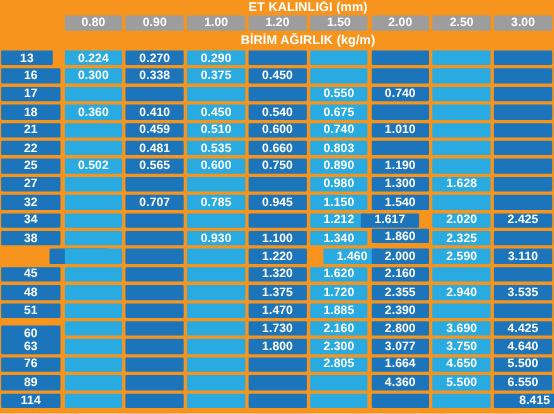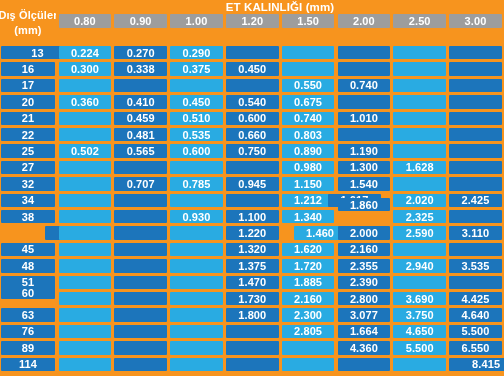--- a/index.html
+++ b/index.html
@@ -56,41 +56,38 @@
   }
   .c-light{background:#29ABE2;border-radius:1px;}
   .c-dark{background:#1C75BB;border-radius:1px;}
   .val{font-size:11px;}
 </style>
 </head>
 <body>
 
 <div id="table-root">
 
-  <div class="cell corner" id="corner" style="left: 0px; top: 0px; width: 56px; height: 45px;">
-    <span>Dış Ölçüler</span>
-    <span>(mm)</span>
-  </div>
 
   <div class="cell band" id="band-top" style="left: 57px; top: 1px; width: 446px; height: 12px;">ET KALINLIĞI (mm)</div>
 
   <div id="chips">
       <div class="cell chip" style="left: 58.5px; top: 14px; width: 52.8px; height: 14px;">0.80</div>
       <div class="cell chip" style="left: 114.3px; top: 14px; width: 52.8px; height: 14px;">0.90</div>
       <div class="cell chip" style="left: 170.1px; top: 14px; width: 52.8px; height: 14px;">1.00</div>
       <div class="cell chip" style="left: 225.9px; top: 14px; width: 52.8px; height: 14px;">1.20</div>
       <div class="cell chip" style="left: 281.7px; top: 14px; width: 52.8px; height: 14px;">1.50</div>
       <div class="cell chip" style="left: 337.5px; top: 14px; width: 52.8px; height: 14px;">2.00</div>
       <div class="cell chip" style="left: 393.3px; top: 14px; width: 52.8px; height: 14px;">2.50</div>
       <div class="cell chip" style="left: 449.1px; top: 14px; width: 52.8px; height: 14px;">3.00</div>
     </div>
 
+  <div class="cell band" id="band-bottom" style="left: 57px; top: 30px; width: 446px; height: 14px;">BİRİM AĞIRLIK (kg/m)</div>
 
   <div id="body">
-      <div class="cell rowlabel" style="left: 1px; top: 46px; width: 73px; height: 13.4px;">13</div>
+      <div class="cell rowlabel" style="left: 1px; top: 46px; width: 47px; height: 13.4px;">13</div>
       <div class="cell val c-light" style="left: 58.5px; top: 46px; width: 52.8px; height: 13.4px;">0.224</div>
       <div class="cell val c-dark" style="left: 114.3px; top: 46px; width: 52.8px; height: 13.4px;">0.270</div>
       <div class="cell val c-light" style="left: 170.1px; top: 46px; width: 52.8px; height: 13.4px;">0.290</div>
       <div class="cell val c-dark" style="left: 225.9px; top: 46px; width: 52.8px; height: 13.4px;"></div>
       <div class="cell val c-light" style="left: 281.7px; top: 46px; width: 52.8px; height: 13.4px;"></div>
       <div class="cell val c-dark" style="left: 337.5px; top: 46px; width: 52.8px; height: 13.4px;"></div>
       <div class="cell val c-light" style="left: 393.3px; top: 46px; width: 52.8px; height: 13.4px;"></div>
       <div class="cell val c-dark" style="left: 449.1px; top: 46px; width: 52.8px; height: 13.4px;"></div>
       <div class="cell rowlabel" style="left: 1px; top: 62.4px; width: 54px; height: 13.4px;">16</div>
       <div class="cell val c-light" style="left: 58.5px; top: 62.4px; width: 52.8px; height: 13.4px;">0.300</div>
@@ -103,21 +100,21 @@
       <div class="cell val c-dark" style="left: 449.1px; top: 62.4px; width: 52.8px; height: 13.4px;"></div>
       <div class="cell rowlabel" style="left: 1px; top: 78.8px; width: 54px; height: 13.4px;">17</div>
       <div class="cell val c-light" style="left: 58.5px; top: 78.8px; width: 52.8px; height: 13.4px;"></div>
       <div class="cell val c-dark" style="left: 114.3px; top: 78.8px; width: 52.8px; height: 13.4px;"></div>
       <div class="cell val c-light" style="left: 170.1px; top: 78.8px; width: 52.8px; height: 13.4px;"></div>
       <div class="cell val c-dark" style="left: 225.9px; top: 78.8px; width: 52.8px; height: 13.4px;"></div>
       <div class="cell val c-light" style="left: 281.7px; top: 78.8px; width: 52.8px; height: 13.4px;">0.550</div>
       <div class="cell val c-dark" style="left: 337.5px; top: 78.8px; width: 52.8px; height: 13.4px;">0.740</div>
       <div class="cell val c-light" style="left: 393.3px; top: 78.8px; width: 52.8px; height: 13.4px;"></div>
       <div class="cell val c-dark" style="left: 449.1px; top: 78.8px; width: 52.8px; height: 13.4px;"></div>
-      <div class="cell rowlabel" style="left: 1px; top: 95.2px; width: 54px; height: 13.4px;">20</div>
+      <div class="cell rowlabel" style="left: 1px; top: 95.2px; width: 54px; height: 13.4px;">18</div>
       <div class="cell val c-light" style="left: 58.5px; top: 95.2px; width: 52.8px; height: 13.4px;">0.360</div>
       <div class="cell val c-dark" style="left: 114.3px; top: 95.2px; width: 52.8px; height: 13.4px;">0.410</div>
       <div class="cell val c-light" style="left: 170.1px; top: 95.2px; width: 52.8px; height: 13.4px;">0.450</div>
       <div class="cell val c-dark" style="left: 225.9px; top: 95.2px; width: 52.8px; height: 13.4px;">0.540</div>
       <div class="cell val c-light" style="left: 281.7px; top: 95.2px; width: 52.8px; height: 13.4px;">0.675</div>
       <div class="cell val c-dark" style="left: 337.5px; top: 95.2px; width: 52.8px; height: 13.4px;"></div>
       <div class="cell val c-light" style="left: 393.3px; top: 95.2px; width: 52.8px; height: 13.4px;"></div>
       <div class="cell val c-dark" style="left: 449.1px; top: 95.2px; width: 52.8px; height: 13.4px;"></div>
       <div class="cell rowlabel" style="left: 1px; top: 111.6px; width: 54px; height: 13.4px;">21</div>
       <div class="cell val c-light" style="left: 58.5px; top: 111.6px; width: 52.8px; height: 13.4px;"></div>
@@ -172,21 +169,21 @@
       <div class="cell val c-light" style="left: 281.7px; top: 193.6px; width: 52.8px; height: 13.4px;">1.212</div>
       <div class="cell val c-dark" style="left: 328px; top: 193.6px; width: 52.8px; height: 13.4px;">1.617</div>
       <div class="cell val c-light" style="left: 393.3px; top: 193.6px; width: 52.8px; height: 13.4px;">2.020</div>
       <div class="cell val c-dark" style="left: 449.1px; top: 193.6px; width: 52.8px; height: 13.4px;">2.425</div>
       <div class="cell rowlabel" style="left: 1px; top: 210px; width: 54px; height: 13.4px;">38</div>
       <div class="cell val c-light" style="left: 58.5px; top: 210px; width: 52.8px; height: 13.4px;"></div>
       <div class="cell val c-dark" style="left: 114.3px; top: 210px; width: 52.8px; height: 13.4px;"></div>
       <div class="cell val c-light" style="left: 170.1px; top: 210px; width: 52.8px; height: 13.4px;">0.930</div>
       <div class="cell val c-dark" style="left: 225.9px; top: 210px; width: 52.8px; height: 13.4px;">1.100</div>
       <div class="cell val c-light" style="left: 281.7px; top: 210px; width: 52.8px; height: 13.4px;">1.340</div>
-      <div class="cell val c-dark" style="left: 337.5px; top: 198px; width: 52.8px; height: 13.4px;">1.860</div>
+      <div class="cell val c-dark" style="left: 337.5px; top: 208px; width: 52.8px; height: 13.4px;">1.860</div>
       <div class="cell val c-light" style="left: 393.3px; top: 210px; width: 52.8px; height: 13.4px;">2.325</div>
       <div class="cell val c-dark" style="left: 449.1px; top: 210px; width: 52.8px; height: 13.4px;"></div>
       <div class="cell rowlabel" style="left: 1px; top: 226.4px; width: 54px; height: 13.4px; margin-left: 44px;">42</div>
       <div class="cell val c-light" style="left: 58.5px; top: 226.4px; width: 52.8px; height: 13.4px;"></div>
       <div class="cell val c-dark" style="left: 114.3px; top: 226.4px; width: 52.8px; height: 13.4px;"></div>
       <div class="cell val c-light" style="left: 170.1px; top: 226.4px; width: 52.8px; height: 13.4px;"></div>
       <div class="cell val c-dark" style="left: 225.9px; top: 226.4px; width: 52.8px; height: 13.4px;">1.220</div>
       <div class="cell val c-light" style="left: 281.7px; top: 226.4px; width: 52.8px; height: 13.4px; margin-left: 12px;">1.460</div>
       <div class="cell val c-dark" style="left: 337.5px; top: 226.4px; width: 52.8px; height: 13.4px;">2.000</div>
       <div class="cell val c-light" style="left: 393.3px; top: 226.4px; width: 52.8px; height: 13.4px;">2.590</div>
@@ -211,21 +208,21 @@
       <div class="cell val c-dark" style="left: 449.1px; top: 259.2px; width: 52.8px; height: 13.4px;">3.535</div>
       <div class="cell rowlabel" style="left: 1px; top: 275.6px; width: 54px; height: 13.4px;">51</div>
       <div class="cell val c-light" style="left: 58.5px; top: 275.6px; width: 52.8px; height: 13.4px;"></div>
       <div class="cell val c-dark" style="left: 114.3px; top: 275.6px; width: 52.8px; height: 13.4px;"></div>
       <div class="cell val c-light" style="left: 170.1px; top: 275.6px; width: 52.8px; height: 13.4px;"></div>
       <div class="cell val c-dark" style="left: 225.9px; top: 275.6px; width: 52.8px; height: 13.4px;">1.470</div>
       <div class="cell val c-light" style="left: 281.7px; top: 275.6px; width: 52.8px; height: 13.4px;">1.885</div>
       <div class="cell val c-dark" style="left: 337.5px; top: 275.6px; width: 52.8px; height: 13.4px;">2.390</div>
       <div class="cell val c-light" style="left: 393.3px; top: 275.6px; width: 52.8px; height: 13.4px;"></div>
       <div class="cell val c-dark" style="left: 449.1px; top: 275.6px; width: 52.8px; height: 13.4px;"></div>
-      <div class="cell rowlabel" style="left: 1px; top: 286px; width: 54px; height: 13.4px;">60</div>
+      <div class="cell rowlabel" style="left: 1px; top: 296px; width: 54px; height: 13.4px;">60</div>
       <div class="cell val c-light" style="left: 58.5px; top: 292px; width: 52.8px; height: 13.4px;"></div>
       <div class="cell val c-dark" style="left: 114.3px; top: 292px; width: 52.8px; height: 13.4px;"></div>
       <div class="cell val c-light" style="left: 170.1px; top: 292px; width: 52.8px; height: 13.4px;"></div>
       <div class="cell val c-dark" style="left: 225.9px; top: 292px; width: 52.8px; height: 13.4px;">1.730</div>
       <div class="cell val c-light" style="left: 281.7px; top: 292px; width: 52.8px; height: 13.4px;">2.160</div>
       <div class="cell val c-dark" style="left: 337.5px; top: 292px; width: 52.8px; height: 13.4px;">2.800</div>
       <div class="cell val c-light" style="left: 393.3px; top: 292px; width: 52.8px; height: 13.4px;">3.690</div>
       <div class="cell val c-dark" style="left: 449.1px; top: 292px; width: 52.8px; height: 13.4px;">4.425</div>
       <div class="cell rowlabel" style="left: 1px; top: 308.4px; width: 54px; height: 13.4px;">63</div>
       <div class="cell val c-light" style="left: 58.5px; top: 308.4px; width: 52.8px; height: 13.4px;"></div>

